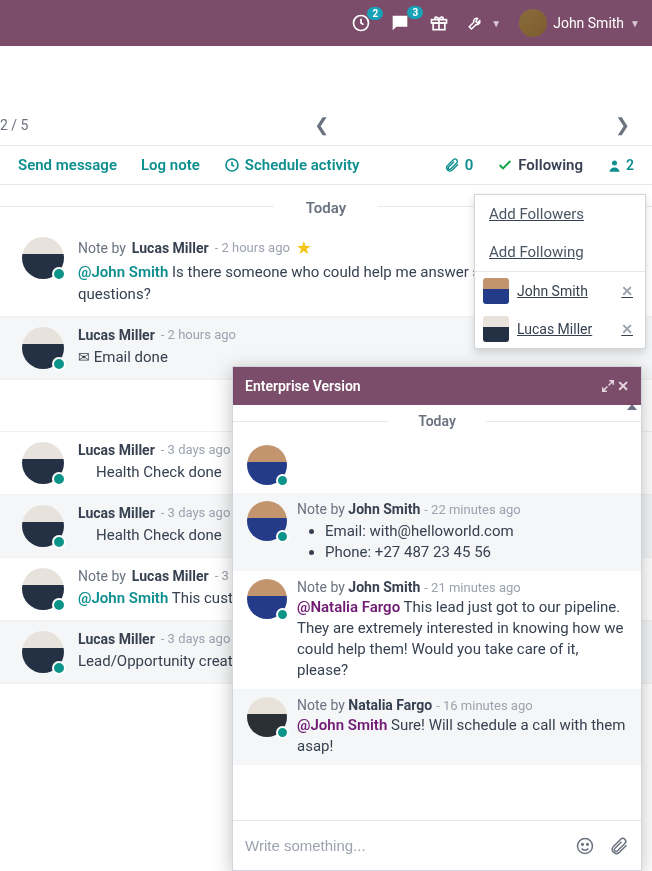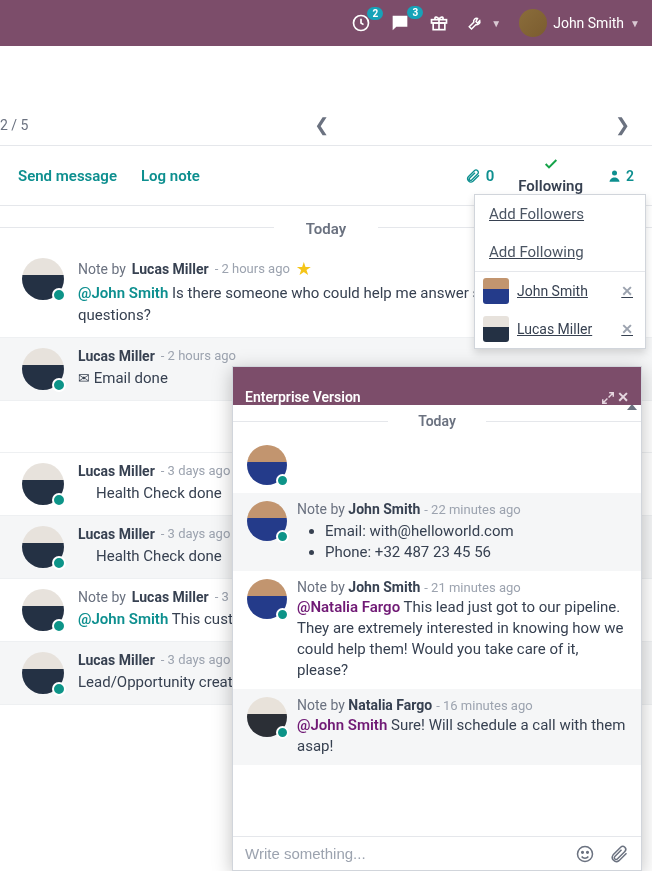--- a/index.html
+++ b/index.html
@@ -12,21 +12,21 @@
     .caret-down { font-size: 10px; color: #d9c9d3; }
 
     .spacer { height: 68px; }
 
     .pager-row { display: flex; justify-content: space-between; align-items: center; gap: 18px; padding: 0 22px 10px 0; color: #6b7280; }
     .pager-text { font-size: 14px; }
     .pager-btn { color: #6b7280; font-size: 18px; cursor: pointer; user-select:none; }
 
     .actionbar { border-top: 1px solid #e5e7eb; border-bottom: 1px solid #e5e7eb; display: flex; align-items: center; padding: 10px 18px; gap: 24px; position: relative; flex-wrap: wrap; }
     .action-link { color: #0d8f8f; font-weight: 600; font-size: 15px; cursor: pointer; display:flex; align-items:center; gap:5px; }
-    .action-link.gray { color: #4b5563; flex-direction: column; }
+    .action-link.gray { color: #4b5563; }
     .flex-fill { flex: 1; }
     .follow-count { display:flex; align-items:center; gap:4px; color:#0d8f8f; font-weight:600; }
 
     .followers-pop { position: absolute; right: 6px; top: 48px; width: 172px; background: #fff; border: 1px solid #d1d5db; box-shadow: 0 4px 8px rgba(0,0,0,.15); z-index: 5; text-decoration: underline; }
     .followers-pop .opt { padding: 10px 14px; color:#4b5563; cursor:pointer; font-size:15px; }
     .followers-pop .sep { border-top:1px solid #e5e7eb; }
     .followers-pop .row { display:flex; align-items:center; gap:8px; padding:6px 8px 6px 8px; }
     .followers-pop .row .av { width:26px; height:26px; border-radius:3px; background:#cbd5e1; flex-shrink:0; }
     .followers-pop .row .nm { flex:1; color:#374151; font-size:14px; }
     .followers-pop .row .x { color:#9ca3af; font-weight:bold; cursor:pointer; padding:0 4px; }
@@ -46,21 +46,21 @@
     .msg .hdr .author { color:#374151; font-weight:700; }
     .msg .hdr .time { color:#9ca3af; font-size:13px; }
     .msg .content { margin-top:4px; font-size:15px; color:#374151; line-height:1.45; }
     .msg .content .mention { color:#0d8f8f; font-weight:600; }
     .star { color:#f5c518; font-size:18px; }
 
     .ev-icon { font-size:14px; color:#374151; margin-right:4px; }
 
     
     .chatwin { position:absolute; right:10px; bottom:0; width:410px; height:505px; background:#fff; border:1px solid #d1d5db; box-shadow:0 4px 18px rgba(0,0,0,.25); display:flex; flex-direction:column; z-index:20; }
-    .chat-hd { background:#7c4d6a; color:#fff; height:38px; display:flex; align-items:flex-end; padding:0 12px; gap:2px; font-weight:600; }
+    .chat-hd { background:#7c4d6a; color:#fff; height:38px; display:flex; align-items:center; padding:0 12px; gap:2px; font-weight:600; }
     .chat-hd .ttl { flex:1; }
     .chat-hd .ic { color:#e6d7e0; cursor:pointer; font-size:14px; }
     .chat-body { flex:1; overflow-y:auto; position:relative; }
     .chat-body::-webkit-scrollbar { width:10px; }
     .chat-body::-webkit-scrollbar-thumb { background:#c9ccd0; border-radius:3px; }
     .chat-body::-webkit-scrollbar-track { background:#edeef0; }
 
     .chat-date-sep { text-align:center; color:#6b7280; font-weight:600; padding:8px 0; font-size:14px; position:relative; }
     .chat-date-sep::before, .chat-date-sep::after { content:""; position:absolute; top:50%; width:38%; border-top:1px solid #e5e7eb; }
     .chat-date-sep::before{ left:0;} .chat-date-sep::after{ right:0; }
@@ -73,21 +73,21 @@
     .cmsg .av.nf { background:linear-gradient(180deg,#e8e2da 42%, #2b2f36 42%); }
     .cmsg .dot { position:absolute; right:-2px; bottom:-2px; width:13px; height:13px; border-radius:50%; background:#0d9488; border:2px solid #fff; }
     .cmsg .bd { flex:1; }
     .cmsg .hd { color:#6b7280; font-size:14px; }
     .cmsg .hd .au { color:#374151; font-weight:700; }
     .cmsg .hd .tm { color:#9ca3af; font-size:13px; margin-left:4px; }
     .cmsg .ct { color:#374151; font-size:15px; line-height:1.4; margin-top:2px; }
     .cmsg .ct ul { padding-left:28px; margin-top:4px; }
     .cmsg .ct .mention { color:#701a75; font-weight:600; }
 
-    .chat-compose { border-top:1px solid #e5e7eb; height:34px; display:flex; align-items:center; padding:0 12px; gap:14px; }
+    .chat-compose { border-top:1px solid #e5e7eb; height:50px; display:flex; align-items:center; padding:0 12px; gap:14px; }
     .chat-compose input { flex:1; border:none; outline:none; font-size:15px; color:#374151; }
     .chat-compose input::placeholder { color:#9ca3af; }
     .chat-compose .cic { color:#6b7280; font-size:18px; cursor:pointer; }
     .triangle-up { width:0; height:0; border-left:5px solid transparent; border-right:5px solid transparent; border-bottom:6px solid #6b7280; position:absolute; top:-1px; right:4px; }
 
     svg { display:block; }
   </style>
 </head>
 <body>
 
@@ -129,20 +129,27 @@
 
 <div class="pager-row">
   <span class="pager-text">2 / 5</span>
   <span class="pager-btn">❮</span>
   <span class="pager-btn">❯</span>
 </div>
 
 <div class="actionbar">
   <span class="action-link">Send message</span>
   <span class="action-link">Log note</span>
+  <span class="action-link">
+    <svg width="16" height="16" viewBox="0 0 24 24" fill="none" stroke="#0d8f8f" stroke-width="2.5">
+        <circle cx="12" cy="12" r="9"></circle>
+        <path d="M12 7v5l3 2"></path>
+      </svg>
+    <span>Schedule activity</span>
+  </span>
   <span class="flex-fill"></span>
   <span class="action-link">
     <svg width="16" height="16" viewBox="0 0 24 24" fill="none" stroke="#0d8f8f" stroke-width="2">
         <path d="M21 11l-9 9a5 5 0 01-7-7l9-9a3.5 3.5 0 015 5l-9 9a2 2 0 01-3-3l8-8"></path>
       </svg>
     <span>0</span>
   </span>
   <span class="action-link gray">
     <svg width="16" height="16" viewBox="0 0 24 24" fill="none" stroke="#16a34a" stroke-width="3">
         <path d="M4 12l5 5L20 6"></path>
@@ -291,21 +298,21 @@
     <div class="cmsg alt">
       <div class="avwrap">
           <div class="av js"></div>
           <div class="dot"></div>
         </div>
       <div class="bd">
         <div class="hd"><span>Note by </span><span class="au">John Smith</span><span class="tm">- 22 minutes ago</span></div>
         <div class="ct">
           <ul>
             <li>Email: with@helloworld.com</li>
-            <li>Phone: +32 487 23 45 56</li>
+            <li>Phone: +27 487 23 45 56</li>
           </ul>
         </div>
       </div>
     </div>
 
     <div class="cmsg">
       <div class="avwrap">
           <div class="av js"></div>
           <div class="dot"></div>
         </div>

